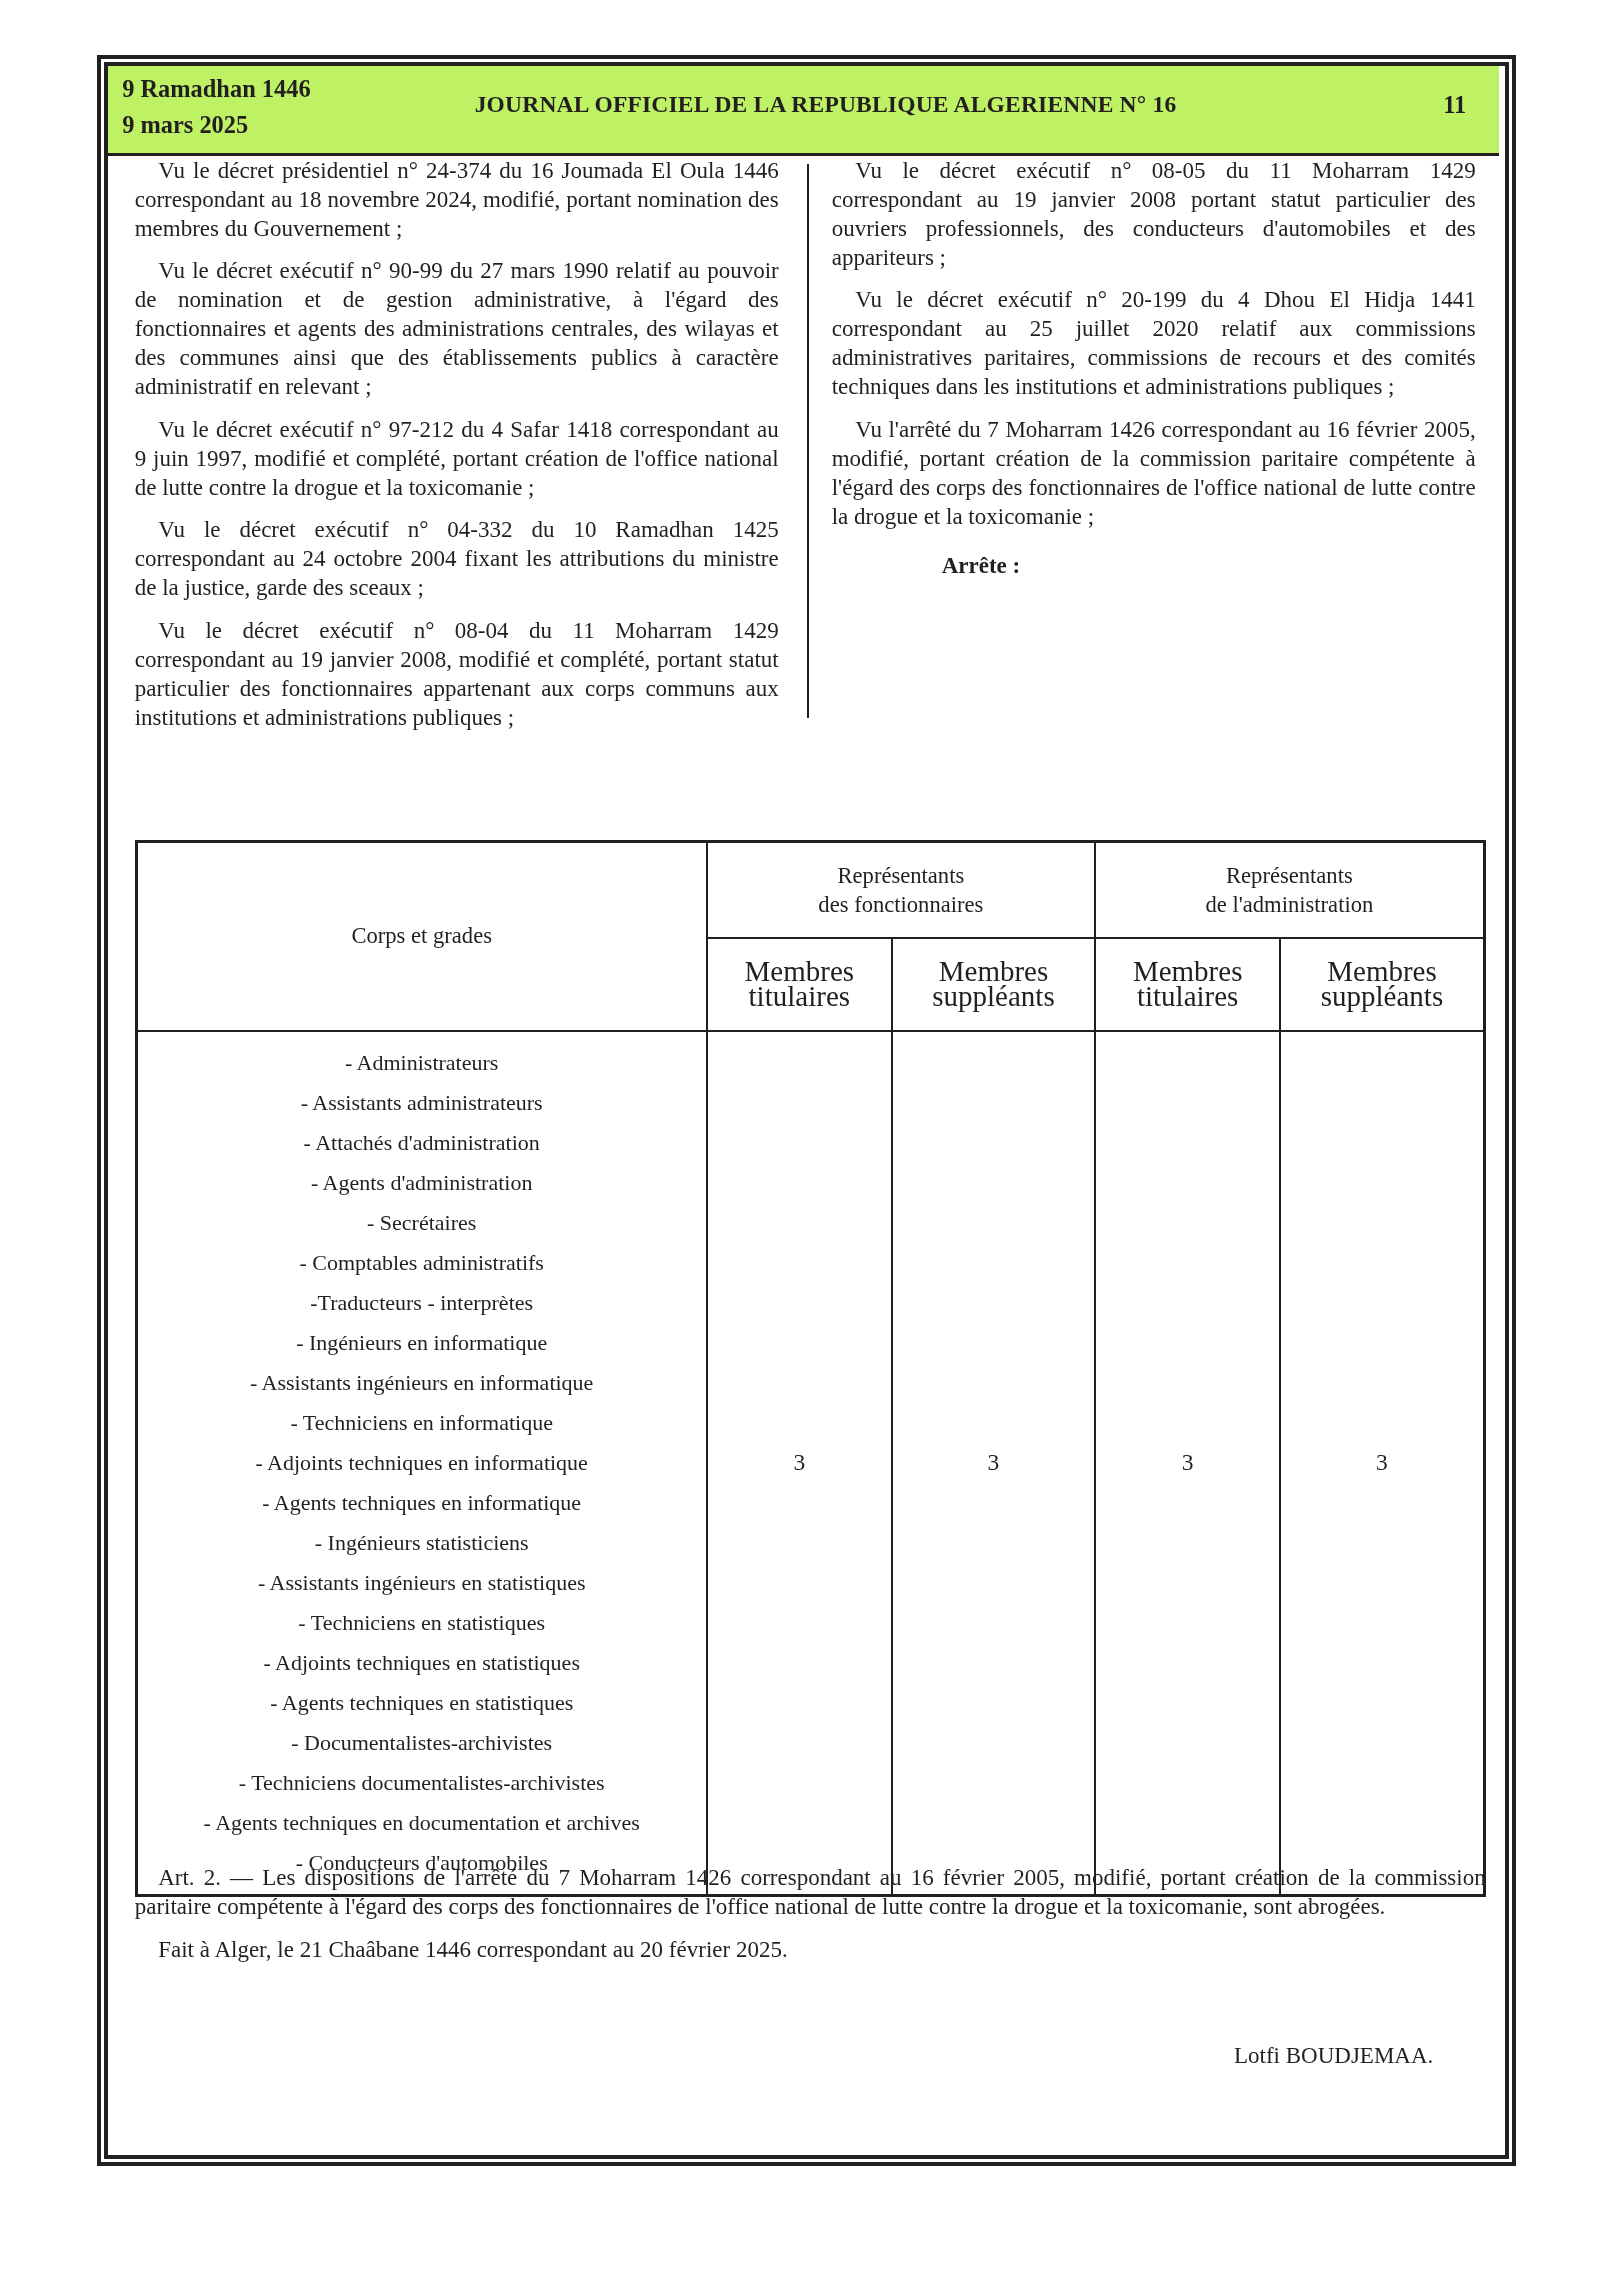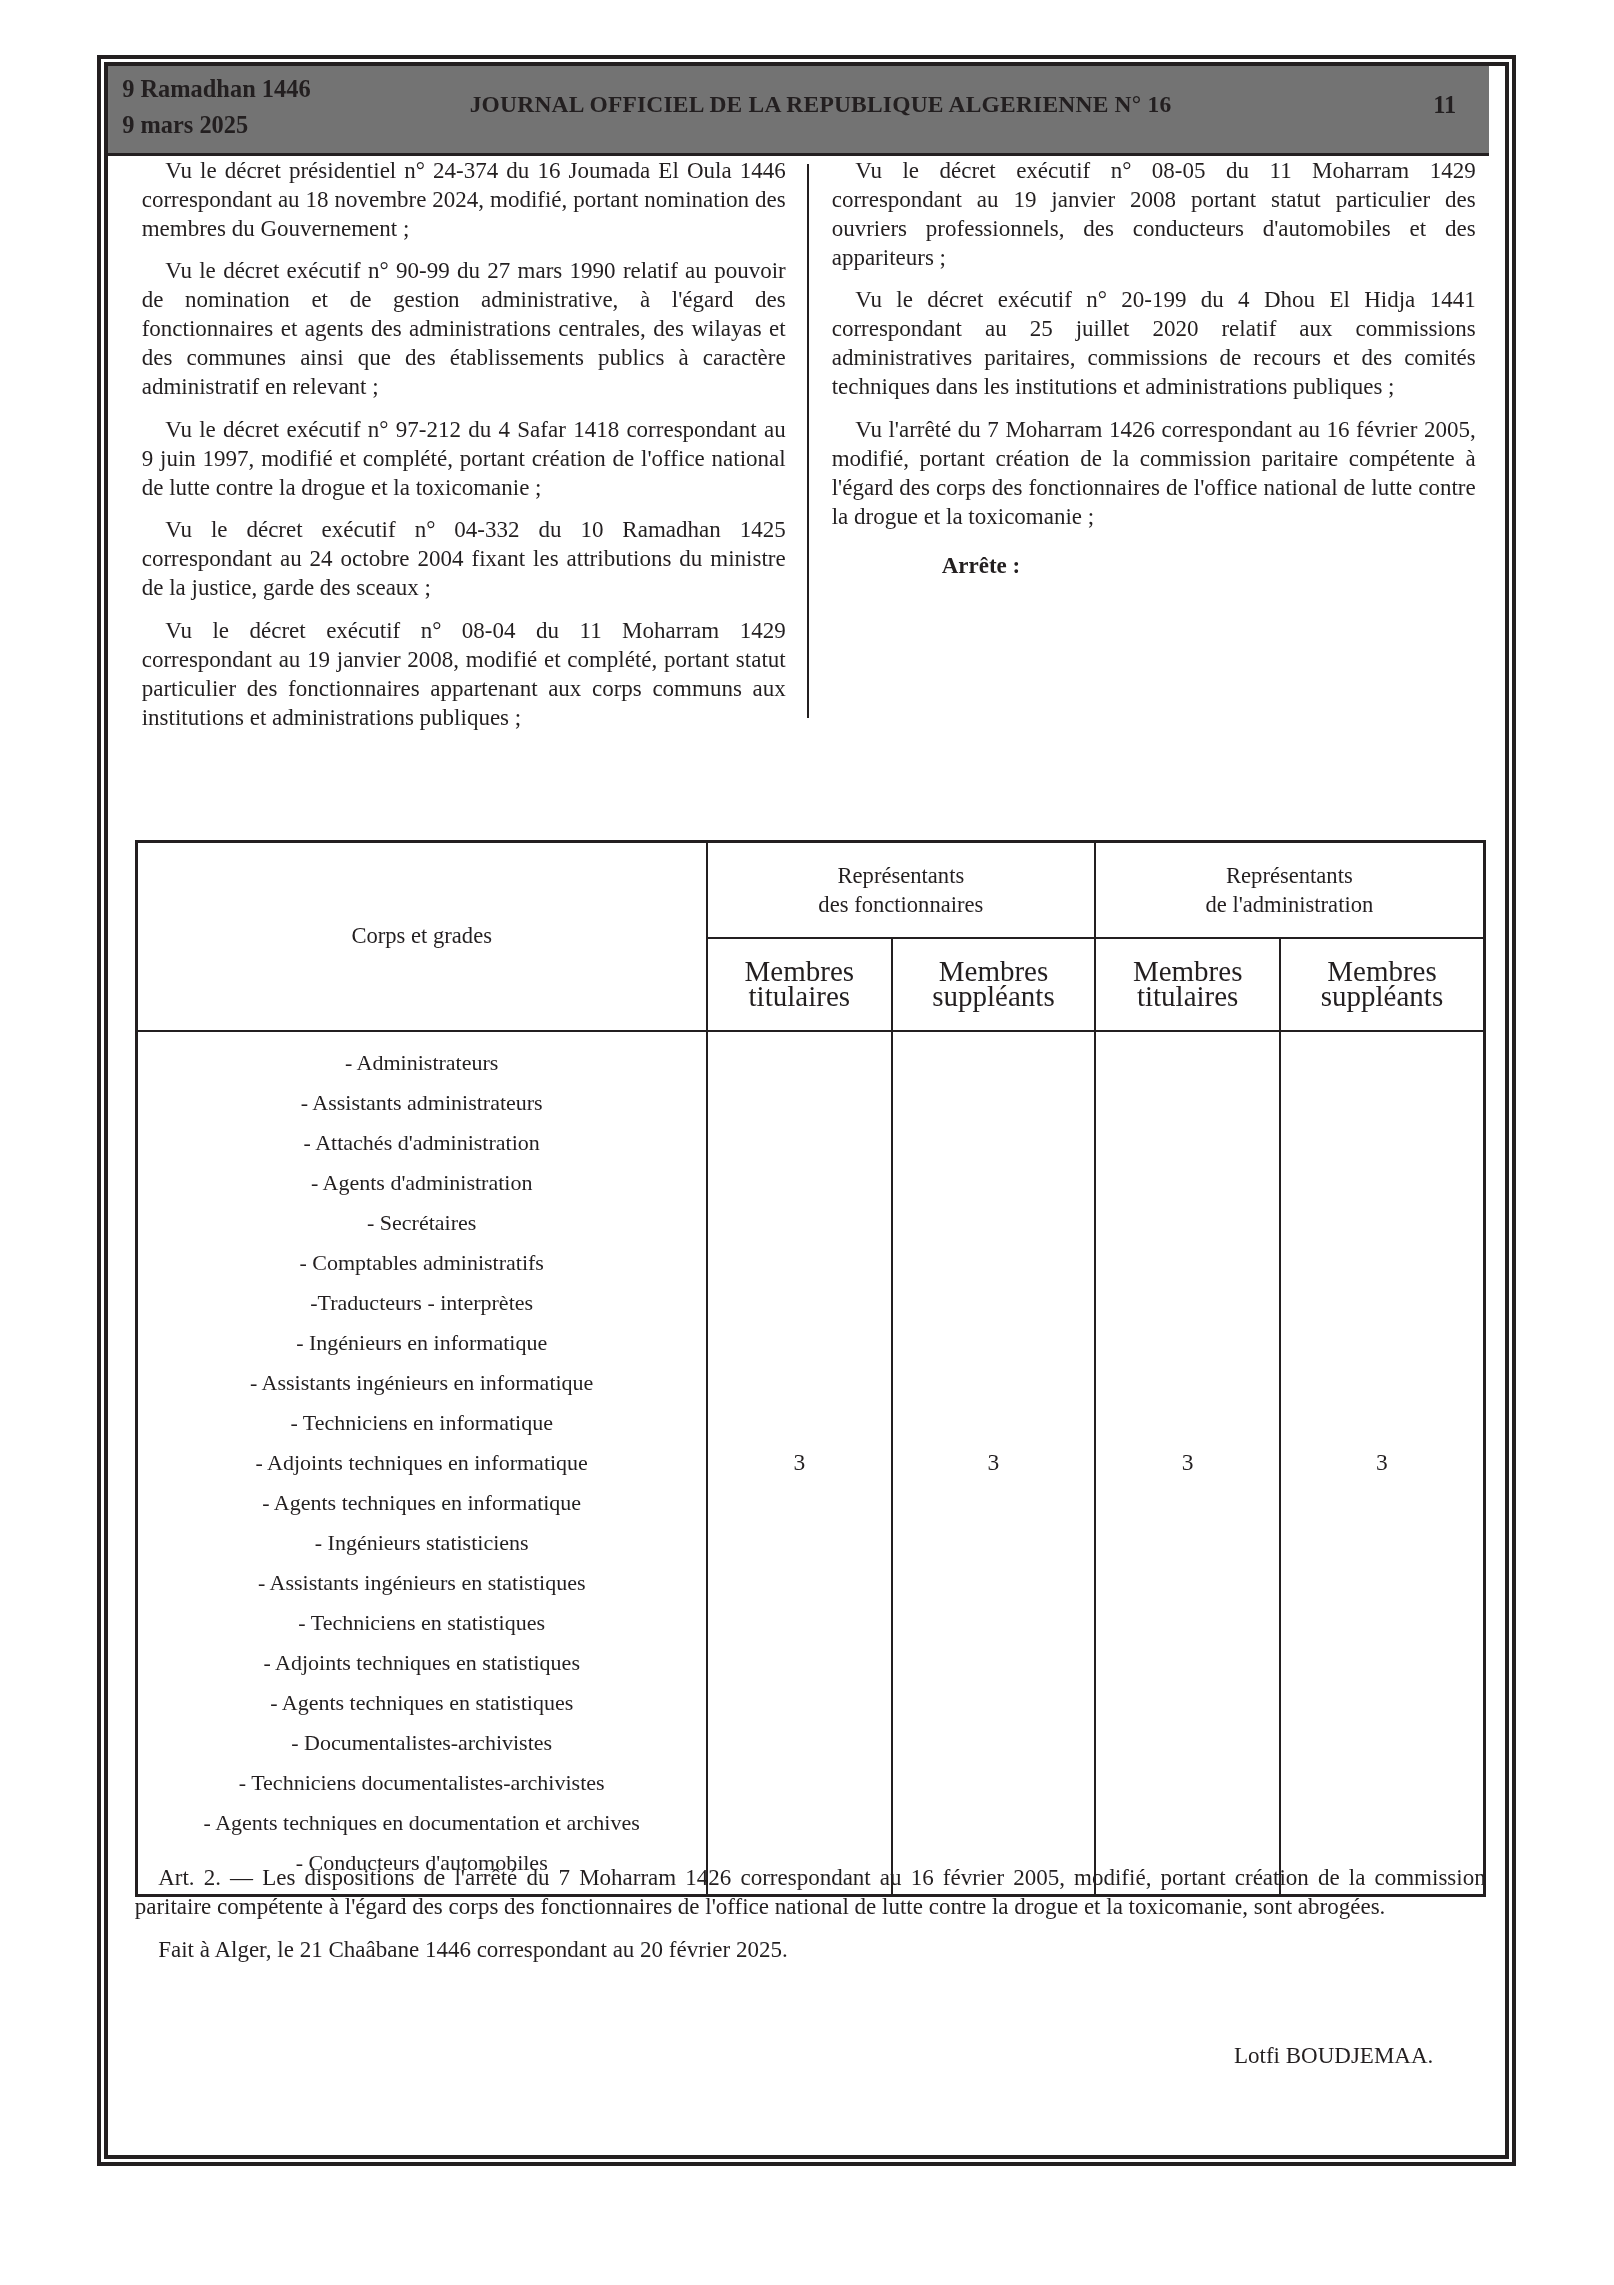--- a/index.html
+++ b/index.html
@@ -1,25 +1,25 @@
 <!DOCTYPE html>
 <html style="font-size:14.5px"><head>
 <meta charset="utf-8">
 <style>
   html, body { margin:0; padding:0; background:#ffffff; }
   body { width:1615px; height:2285px; position:relative; font-family:"Liberation Serif","DejaVu Serif",serif; color:#231f20; }
   .outer { position:absolute; left:97px; top:55px; width:1411px; height:2103px; border:4.5px solid #231f20; }
   .inner { position:absolute; left:2.7px; top:2.7px; right:2.7px; bottom:2.7px; border:4.5px solid #231f20; }
-  .header { position:absolute; left:0; top:0; right:16px; height:87px; background:#737373; border-bottom:3.6px solid #231f20; }
+  .header { position:absolute; left:0; top:0; right:6px; height:87px; background:#bef264; border-bottom:3.6px solid #231f20; }
   .hdr-dates { position:absolute; left:14.5px; top:5.4px; font-weight:bold; font-size:24.4px; line-height:36px; }
   .hdr-title { position:absolute; left:0; right:0; top:25px; text-align:center; font-weight:bold; font-size:23.5px; letter-spacing:0.2px;padding-left:8px; }
   .hdr-title span { margin-left:36px; }
   .hdr-page { position:absolute; right:33px; top:25px; font-weight:bold; font-size:24.4px; }
   .col { position:absolute; top:90px; width:644px; font-size:23px; line-height:29px; text-align:justify; }
-  .col-left { left:34px; }
+  .col-left { left:27px; }
   .col-right { left:724px; }
   .col p { margin:0 0 13.6px 0; text-indent:23.5px; }
   .divider { position:absolute; left:699px; top:98px; width:2.7px; height:554px; background:#231f20; }
   .arrete { font-weight:bold; text-indent:0 !important; margin:20px 0 23.5px 110px !important; }
   table.grades { position:absolute; left:27px; top:774px; width:1351px; border-collapse:collapse; font-size:22.6px; }
   table.grades td, table.grades th { border:2.7px solid #231f20; font-weight:normal; text-align:center; vertical-align:middle; padding:11px; }
   table.grades { border:3.6px solid #231f20; }
   th.corps { width:546px; }
   th.grp { height:72px; line-height:29px; }
   th.sub { height:69px; font-size:29px; line-height:25px; }

